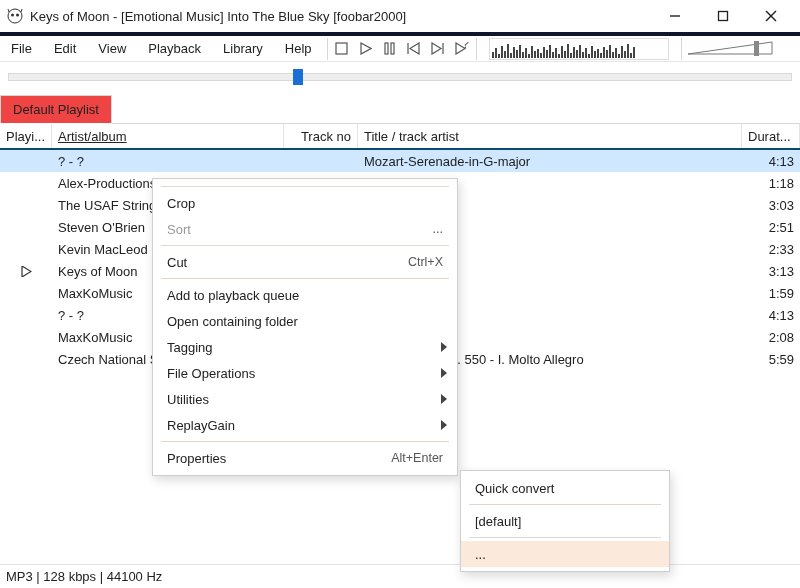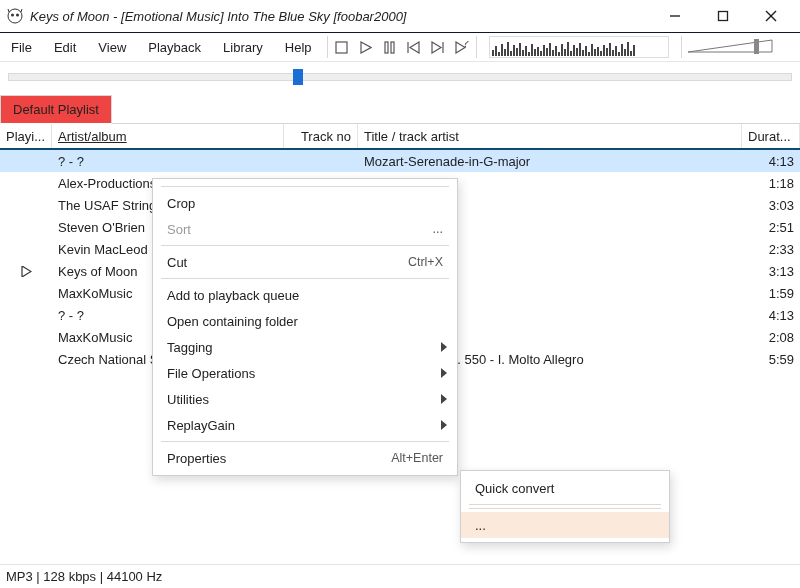--- a/index.html
+++ b/index.html
@@ -1,22 +1,22 @@
 <!DOCTYPE html>
 <html><head>
 <meta charset="utf-8">
 <style>
   * { box-sizing: border-box; margin: 0; padding: 0; font-family: "Segoe UI", Tahoma, sans-serif; font-size: 13px; color: #222; }
   body { background: #fff; width: 800px; height: 588px; overflow: hidden; position: relative; }
   .titlebar { display:flex; align-items:center; height:32px; padding:0 6px; }
   .titlebar .app-icon { width:18px; height:18px; margin-right:6px; display:flex; align-items:center; justify-content:center;}
-  .title-text { flex:1; white-space:nowrap; overflow:hidden;font-style:italic; }
+  .title-text { flex:1; white-space:nowrap; overflow:hidden; }
   .winbtns { display:flex; gap:18px; padding-right:8px;}
   .winbtn { width:30px; height:26px; display:flex; align-items:center; justify-content:center;}
-  .menubar { display:flex; align-items:center; height:30px; border-top:1px solid #0f172a; border-bottom:1px solid #e6e6e6;}
+  .menubar { display:flex; align-items:center; height:30px; border-top:4px solid #0f172a; border-bottom:1px solid #e6e6e6;}
   .menubar .menus { display:flex; gap:0; }
   .menubar .menu { padding:4px 11px;}
   .menubar .sep { width:1px; height:22px; background:#d8d8d8; margin:0 4px;}
   .tb-icons { display:flex; gap:4px; align-items:center;}
   .tb-icon { width:20px; height:20px; display:flex; align-items:center; justify-content:center;}
   .vis { width:180px; height:22px; margin:0 8px; display:flex; align-items:flex-end; gap:1px; border:1px solid #ddd; padding:1px 2px;}
   .vis .bar { width:2px; background:#444;}
   .vol { width:90px; height:22px; position:relative; margin-right:6px;}
   .seekbar { height:22px; position:relative; margin:4px 8px 0 8px;}
   .seekbar .track { position:absolute; left:0; right:0; top:7px; height:8px; background:#eee; border:1px solid #d9d9d9;}
@@ -356,17 +356,20 @@
       <span class="label">Properties</span>
       <span class="accel">Alt+Enter</span>
     </div>
 </div>
 
 <div class="ctxmenu" style="left:460px; top:470px; width:210px;">
   <div class="item">
       <span class="label">Quick convert</span>
     </div>
   <hr>
+  <div class="item">
+      <span class="label">[default]</span>
+    </div>
   <hr>
   <div class="item hover2">
       <span class="label">...</span>
     </div>
 </div>
 
 </body></html>

